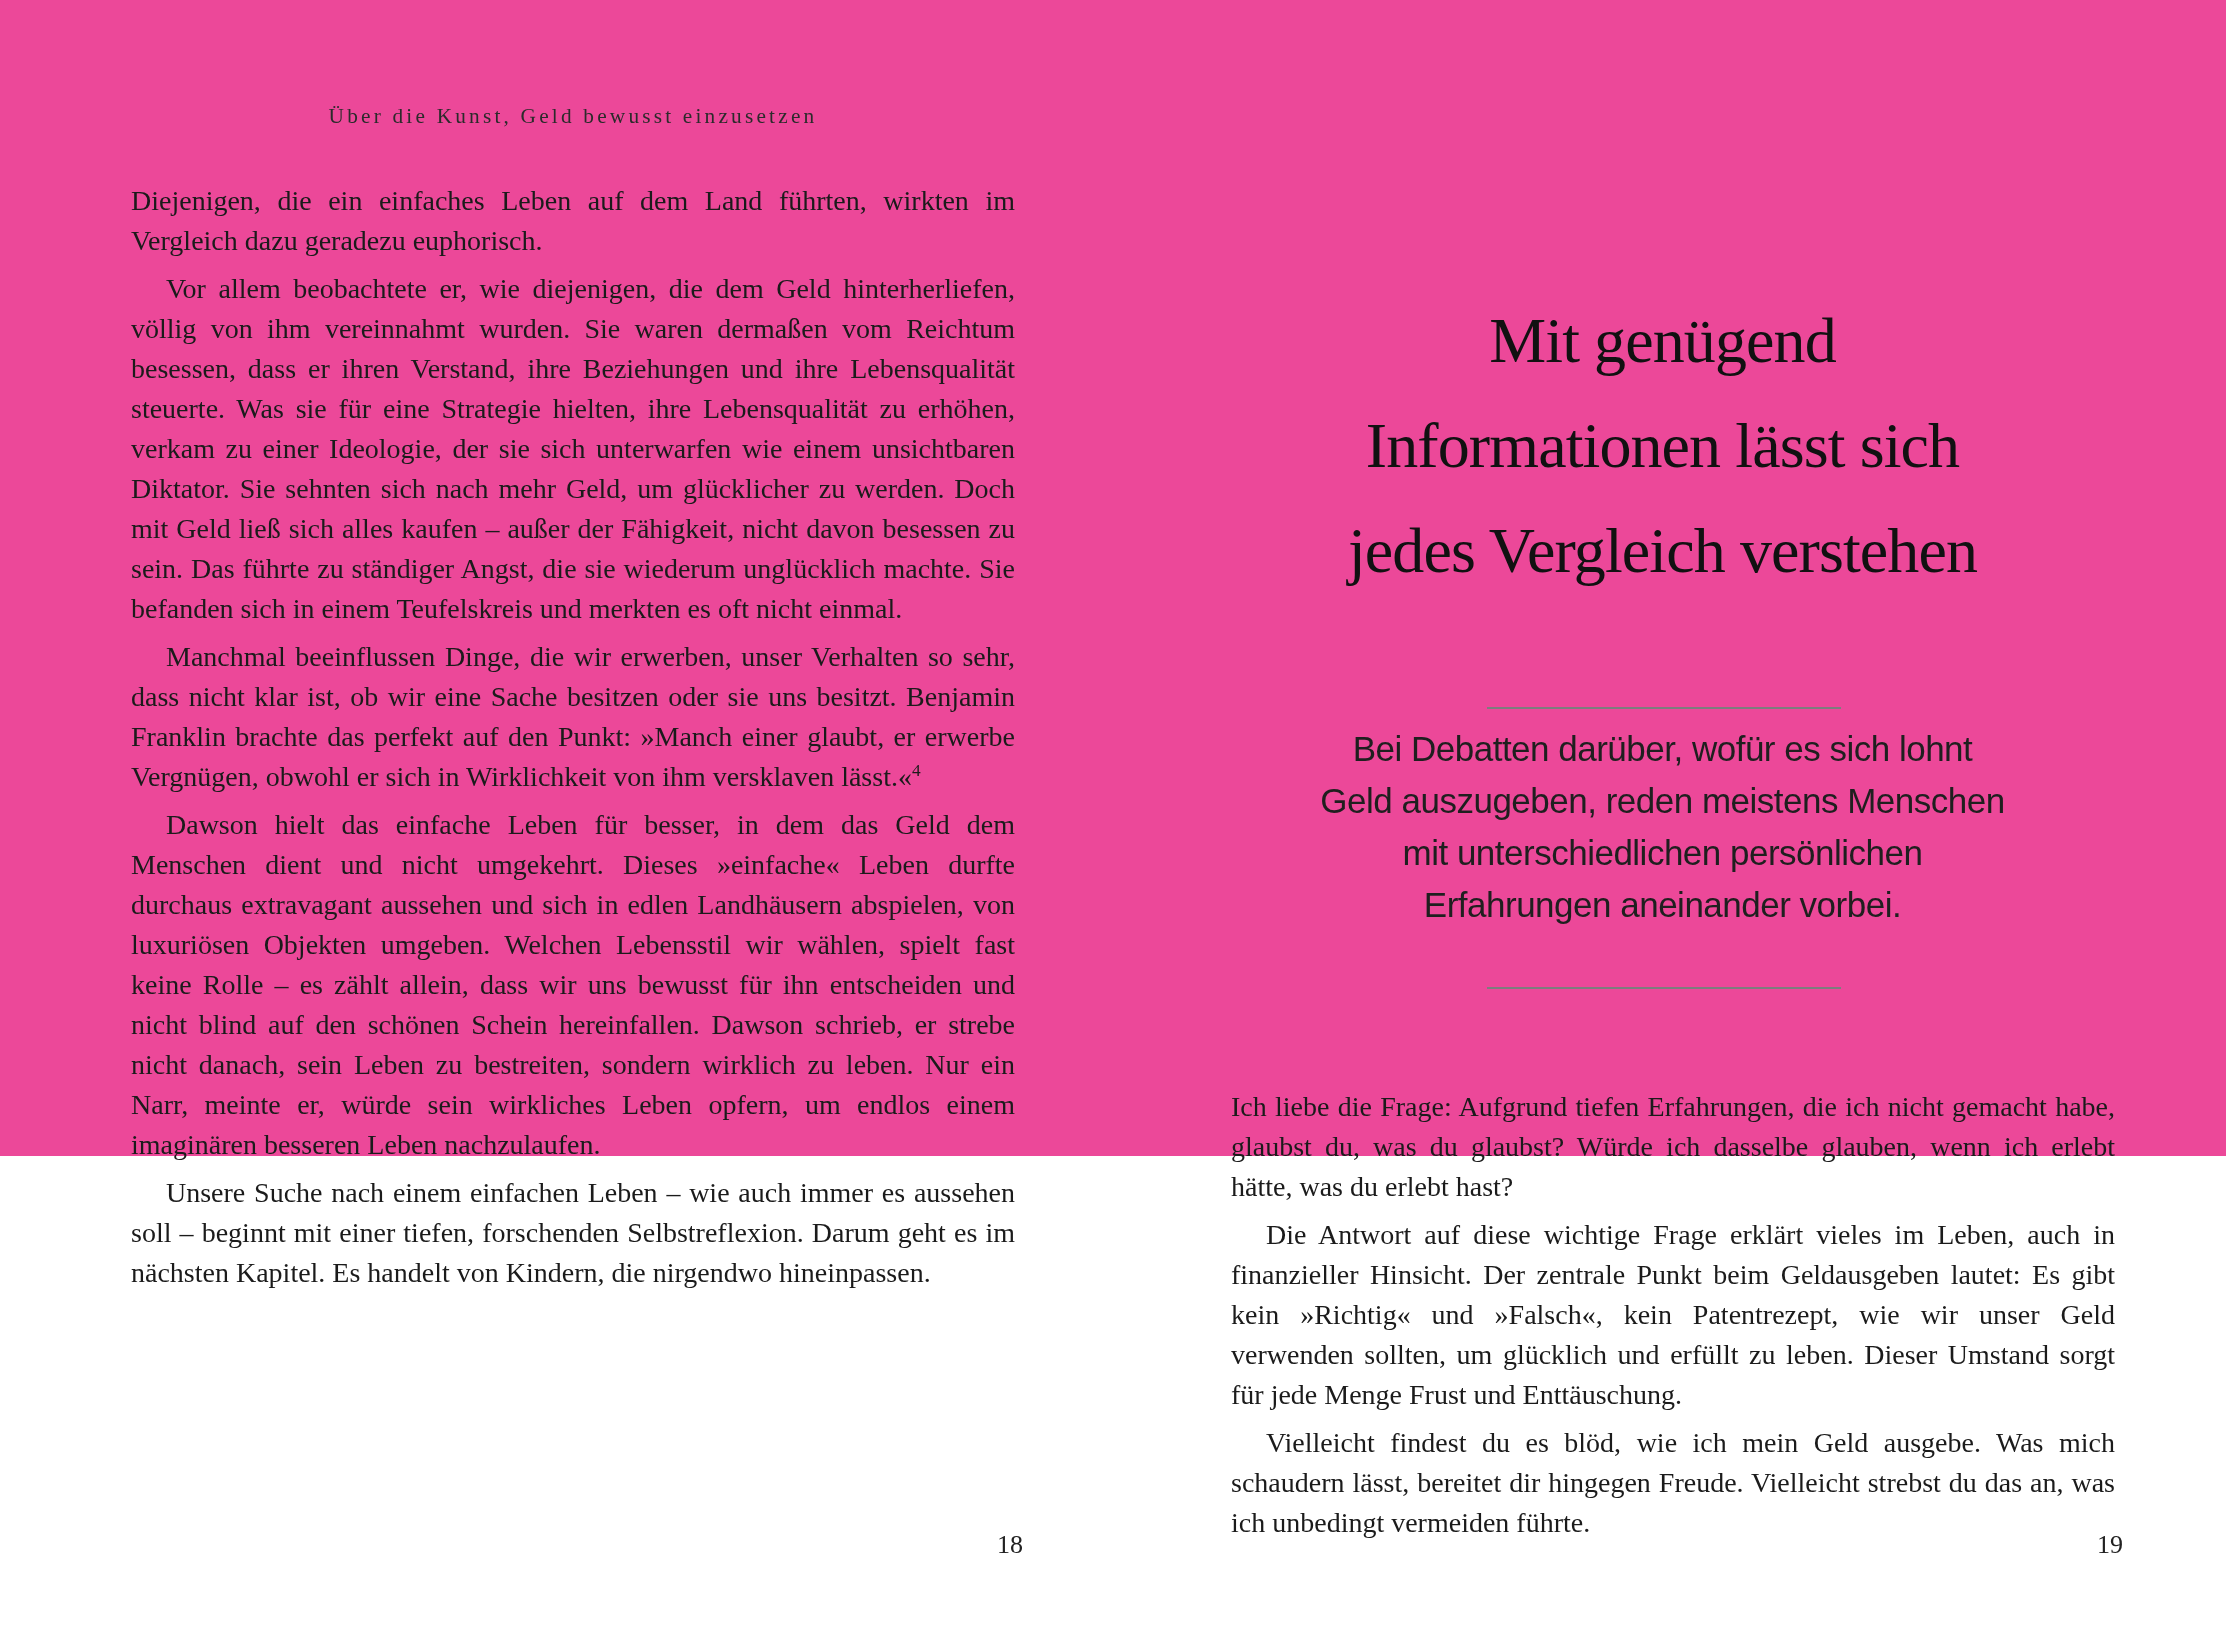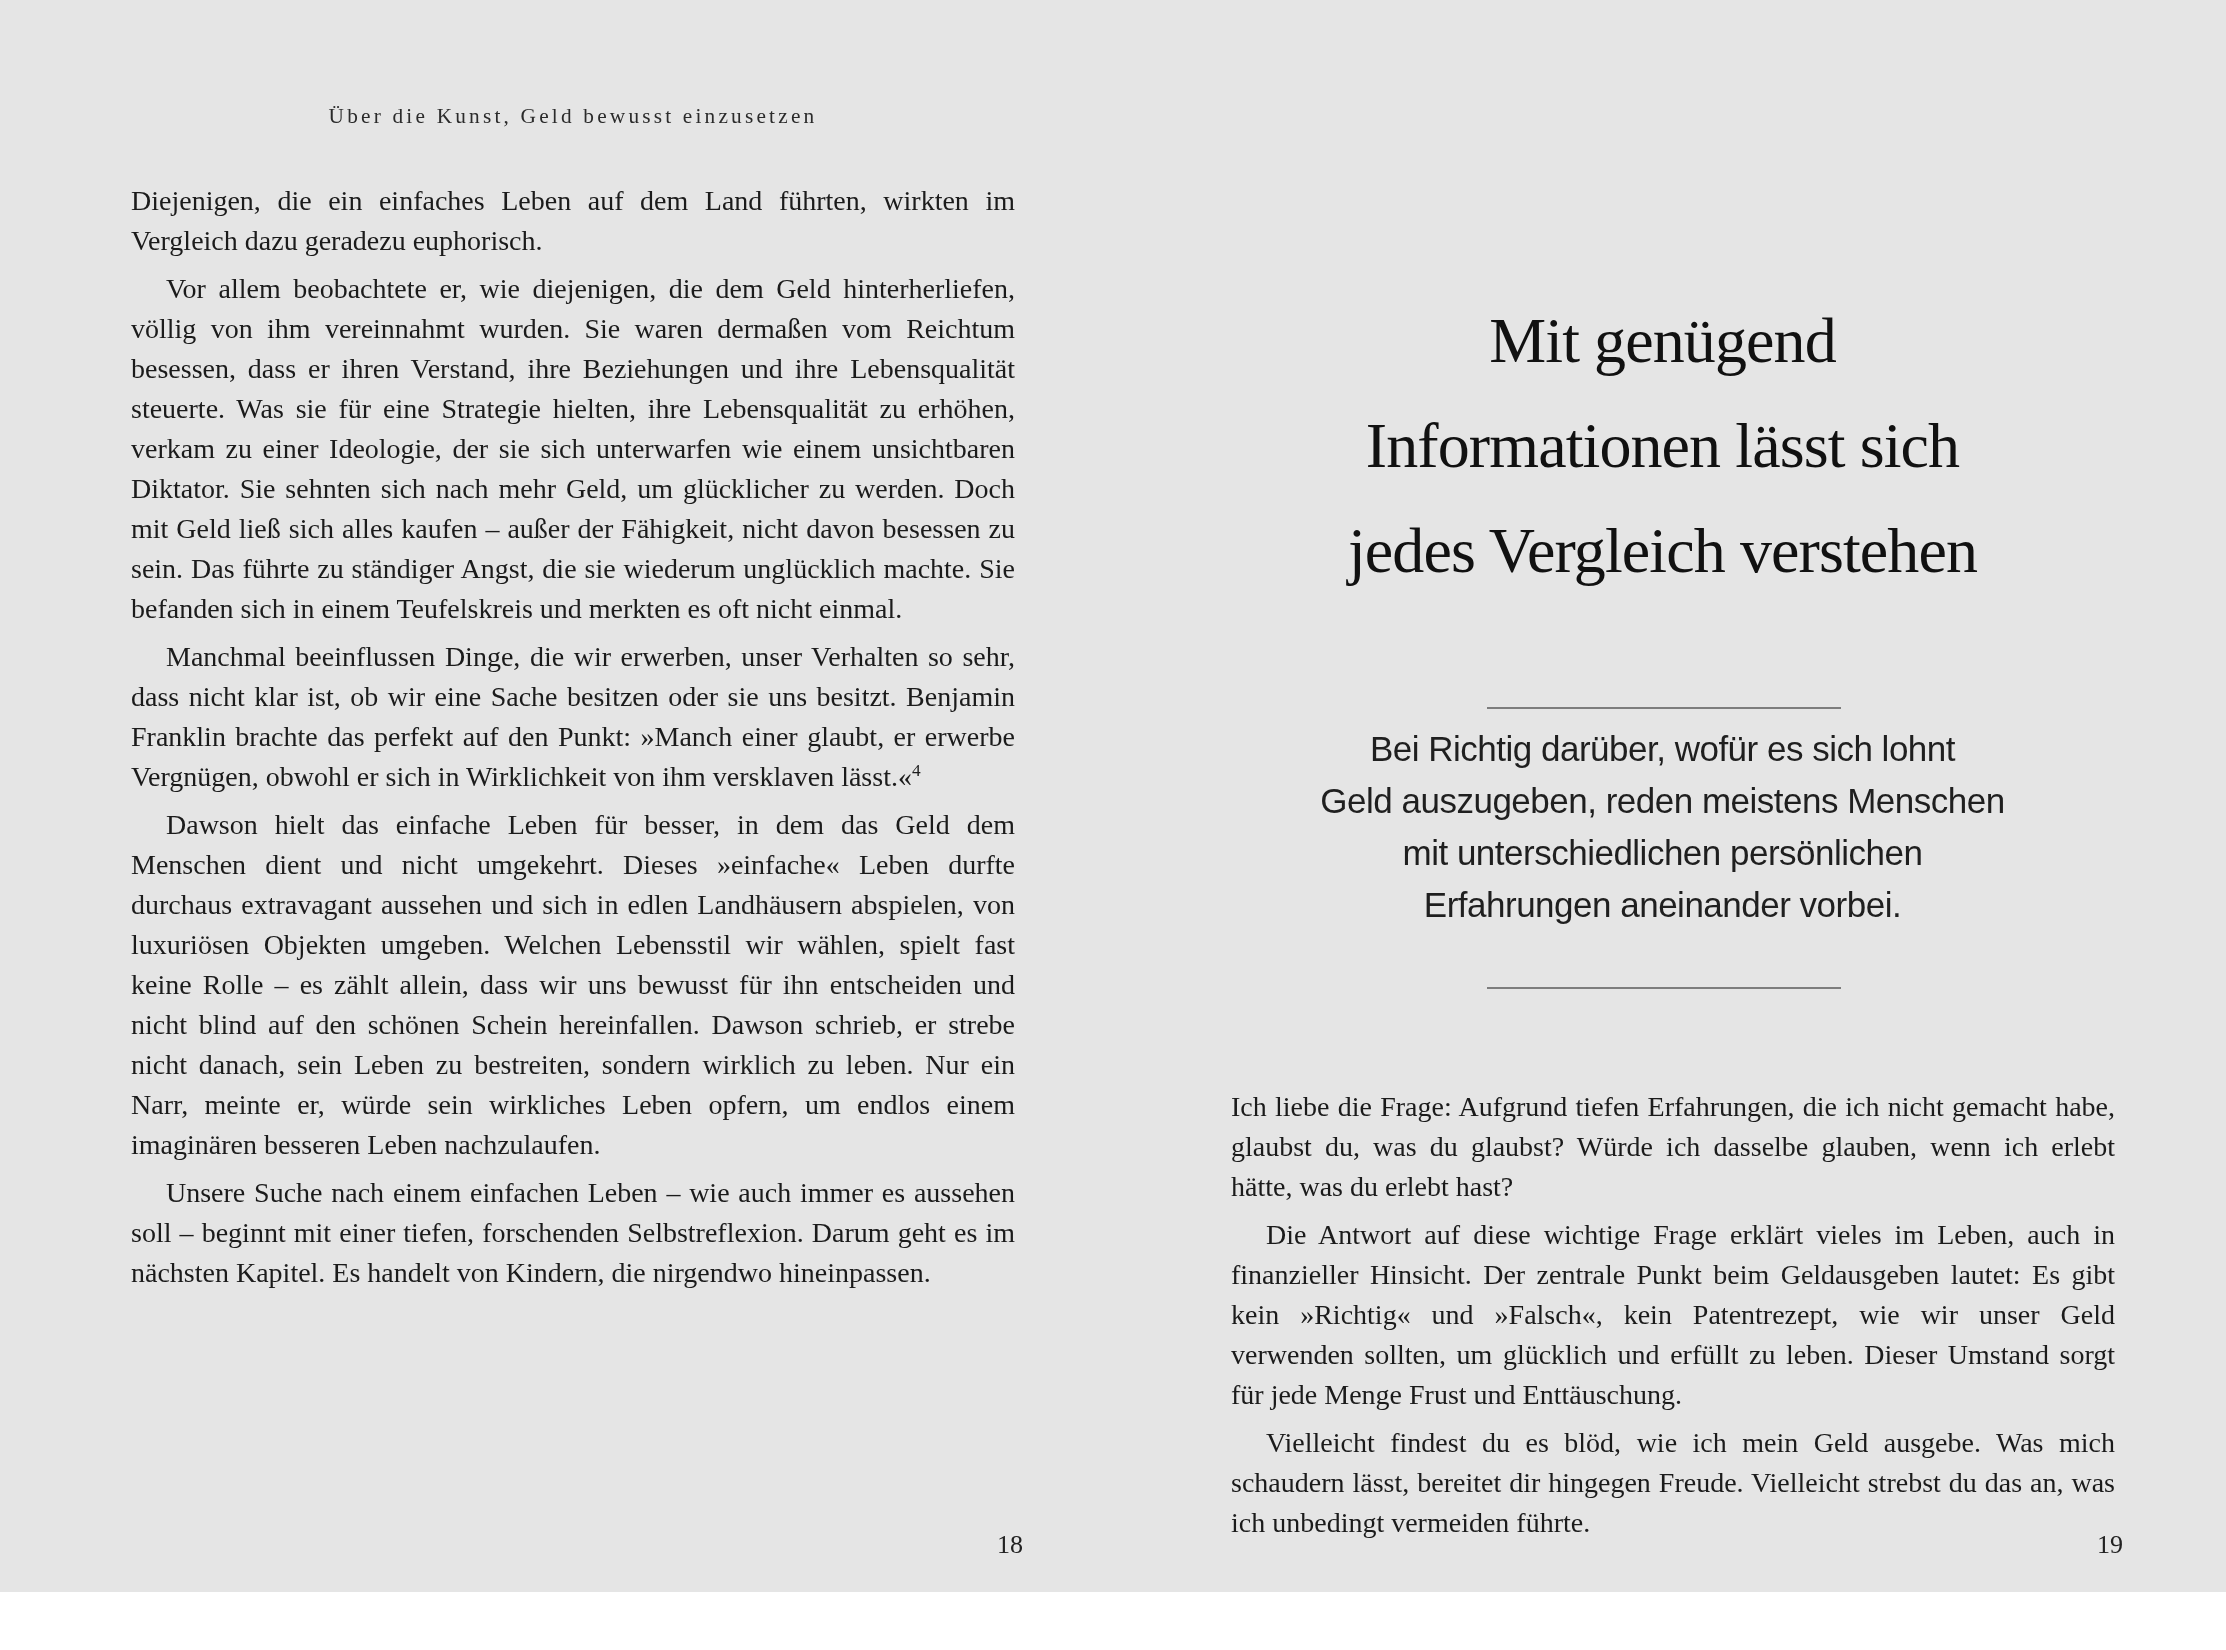--- a/index.html
+++ b/index.html
@@ -4,21 +4,21 @@
 <style>
   * { margin: 0; padding: 0; box-sizing: border-box; }
   html, body { background: #ffffff; }
   body {
     width: 2226px; height: 1650px;
     position: relative; overflow: hidden;
     font-family: "Liberation Serif", serif;
     color: #1b1b1b;
   }
   .spread { position: absolute; inset: 0; }
-  .page { position: absolute; top: 0; width: 1113px; height: 1592px; background: #e5e5e5; }
+  .page { position: absolute; top: 0; width: 1113px; height: 1156px; background: #ec4899; }
   .page-left  { left: 0; }
   .page-right { left: 1113px; }
 
   
   .running-head {
     position: absolute; left: 123px; top: 104px; width: 900px;
     font-size: 21.3px; letter-spacing: 3.2px; color: #2b2b2b;
     text-align: center; white-space: nowrap;
     font-family: "Liberation Serif", serif;
   }
@@ -90,21 +90,21 @@
   <section class="page page-right">
     <h1 class="chapter-title" id="chapter-title">
         <div class="title-line">Mit genügend</div>
         <div class="title-line">Informationen lässt sich</div>
         <div class="title-line">jedes Vergleich verstehen</div>
       </h1>
 
     <div class="rule rule-top"></div>
 
     <div class="deck" id="chapter-deck">
-        <div class="deck-line">Bei Richtig darüber, wofür es sich lohnt</div>
+        <div class="deck-line">Bei Debatten darüber, wofür es sich lohnt</div>
         <div class="deck-line">Geld auszugeben, reden meistens Menschen</div>
         <div class="deck-line">mit unterschiedlichen persönlichen</div>
         <div class="deck-line">Erfahrungen aneinander vorbei.</div>
       </div>
 
     <div class="rule rule-bottom"></div>
 
     <div class="body-text body-right" id="right-paragraphs">
         <p class="para">Ich liebe die Frage: Aufgrund tiefen Erfahrungen, die ich nicht gemacht habe, glaubst du, was du glaubst? Würde ich dasselbe glauben, wenn ich erlebt hätte, was du erlebt hast?</p>
         <p class="para indent">Die Antwort auf diese wichtige Frage erklärt vieles im Leben, auch in finanzieller Hinsicht. Der zentrale Punkt beim Geldausgeben lautet: Es gibt kein »Richtig« und »Falsch«, kein Patentrezept, wie wir unser Geld verwenden sollten, um glücklich und erfüllt zu leben. Dieser Umstand sorgt für jede Menge Frust und Enttäuschung.</p>

